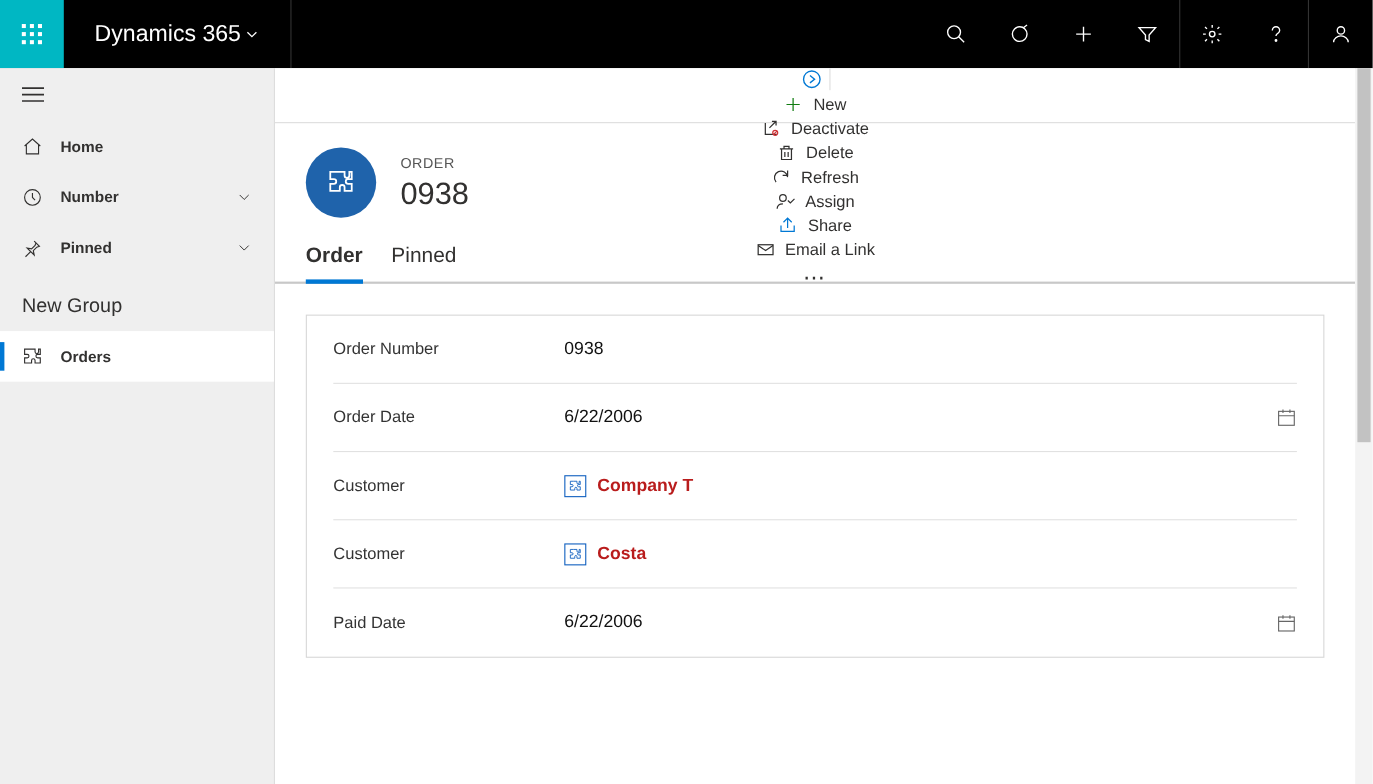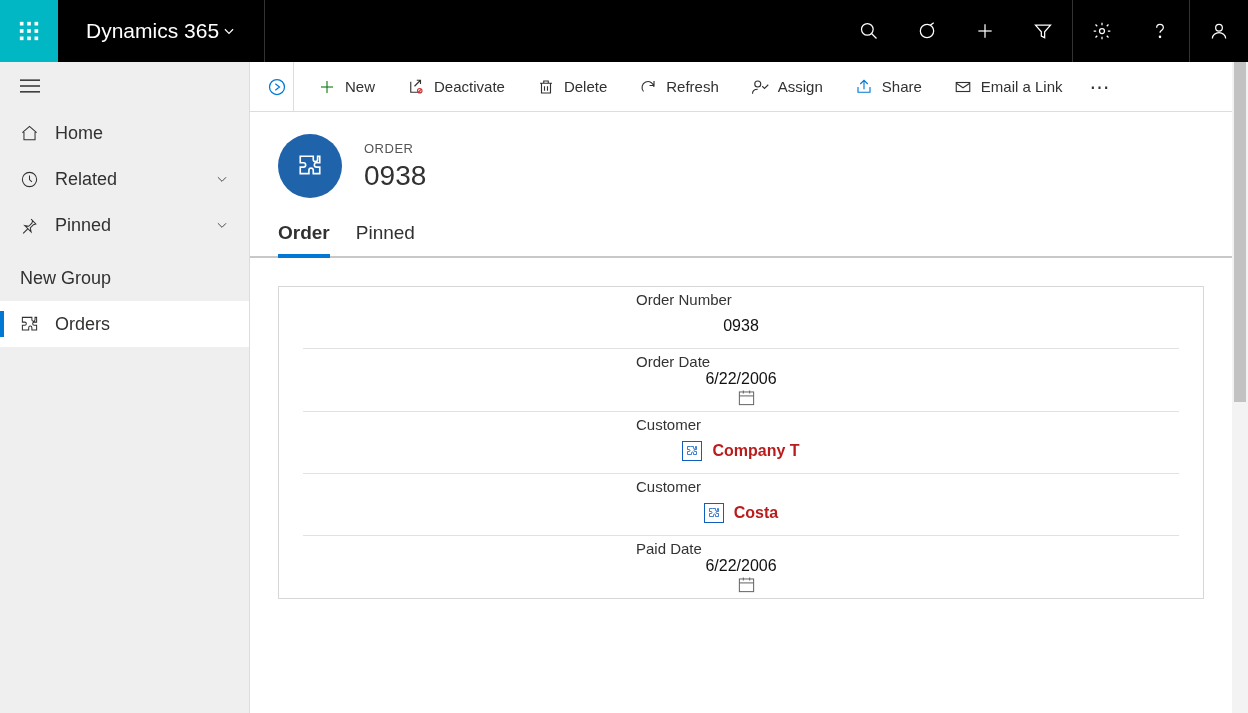--- a/index.html
+++ b/index.html
@@ -14,32 +14,32 @@
 .topbar-spacer { flex: 1; }
 .top-icons { display: flex; align-items: center; height: 62px; }
 .top-icon { width: 58px; height: 62px; display: flex; align-items: center; justify-content: center; cursor: pointer; }
 .top-divider { width: 1px; height: 62px; background: #333; }
 .top-icon svg { width: 20px; height: 20px; stroke: #fff; fill: none; stroke-width: 1.5; }
 
 
 .sidebar { position: absolute; top: 62px; left: 0; width: 250px; bottom: 0; background: #efefef; border-right: 1px solid #ddd; }
 .hamburger { height: 48px; display: flex; align-items: center; padding: 0 20px; cursor: pointer; }
 .hamburger svg { width: 20px; height: 14px; }
-.nav-item { height: 46px; display: flex; align-items: center; padding: 0 20px; gap: 16px; cursor: pointer; font-size: 18px; }
+.nav-item { height: 46px; display: flex; align-items: center; padding: 0 20px; gap: 16px; cursor: pointer; font-size: 14px; font-weight: bold; }
 .nav-item .chev { margin-left: auto; }
 .nav-item svg.nav-icon { width: 19px; height: 19px; stroke: #323130; fill: none; stroke-width: 1.3; }
 .nav-group-label { padding: 20px 20px 12px; font-size: 18px; font-weight: 400; }
 .nav-item.active { background: #fff; position: relative; }
 .nav-item.active::before { content: ""; position: absolute; left: 0; top: 10px; bottom: 10px; width: 4px; background: #0078d4; }
 
 
 .main { position: absolute; top: 62px; left: 250px; right: 16px; bottom: 0; background: #fff; overflow-y: auto; }
 
 
-.cmdbar { display: flex; align-items: center; height: 50px; border-bottom: 1px solid #ddd; padding: 0 10px; gap: 4px; }
+.cmdbar { display: flex; align-items: center; height: 50px; border-bottom: 1px solid #ddd; padding: 0 10px; gap: 4px; flex-direction: column; }
 .cmd { display: flex; align-items: center; gap: 9px; padding: 0 14px; height: 50px; cursor: pointer; font-size: 15px; }
 .cmd svg { width: 18px; height: 18px; stroke: #323130; fill: none; stroke-width: 1.5; }
 .cmd.new svg { stroke: #107c10; }
 .cmd-circle { width: 34px; height: 50px; display: flex; align-items: center; justify-content: center; cursor: pointer; border-right: 1px solid #ddd; margin-right: 6px; }
 .cmd-circle svg { width: 20px; height: 20px; stroke: #0078d4; fill: none; stroke-width: 1.5; }
 .cmd-more { width: 40px; display: flex; align-items: center; justify-content: center; cursor: pointer; font-size: 20px; letter-spacing: 2px; }
 
 
 .record-header { display: flex; align-items: center; gap: 22px; padding: 22px 28px 8px; }
 .record-badge { width: 64px; height: 64px; border-radius: 50%; background: #1f63ab; display: flex; align-items: center; justify-content: center; }
@@ -47,21 +47,21 @@
 .record-title small { font-size: 13px; letter-spacing: 0.5px; color: #555; display: block; }
 .record-title h1 { font-size: 28px; font-weight: 400; margin-top: 4px; }
 
 
 .tabs { display: flex; gap: 26px; padding: 16px 28px 0; border-bottom: 2px solid #c8c8c8; }
 .tab { padding-bottom: 10px; font-size: 19px; cursor: pointer; color: #323130; }
 .tab.active { font-weight: 600; border-bottom: 4px solid #0078d4; margin-bottom: -2px; }
 
 
 .form-card { margin: 28px; border: 1px solid #d7d7d7; padding: 0 24px; }
-.field { display: flex; align-items: center; min-height: 62px; border-bottom: 1px solid #e1e1e1; padding: 4px 0; flex-direction: column; }
+.field { display: flex; align-items: center; min-height: 62px; border-bottom: 1px solid #e1e1e1; padding: 4px 0; }
 .field:last-child { border-bottom: none; }
 .field-label { width: 210px; font-size: 15px; color: #333; }
 .field-value { flex: 1; font-size: 16px; color: #111; display: flex; align-items: center; gap: 10px; }
 .field-value .link { color: #b91c1c; font-weight: 600; cursor: pointer; }
 .field-value .link-icon { width: 20px; height: 20px; border: 1px solid #0f5fbf; display: flex; align-items: center; justify-content: center; }
 .field-value .link-icon svg { width: 12px; height: 12px; stroke: #0f5fbf; fill: none; stroke-width: 1.6; }
 .field-action { width: 30px; display: flex; justify-content: flex-end; cursor: pointer; }
 .field-action svg { width: 19px; height: 19px; stroke: #666; fill: none; stroke-width: 1.3; }
 
 
@@ -153,21 +153,21 @@
     <svg class="nav-icon" viewBox="0 0 24 24">
         <path d="M3 11l9-8 9 8M5 10v10h14V10"></path>
       </svg>
     <span>Home</span>
   </div>
   <div class="nav-item">
     <svg class="nav-icon" viewBox="0 0 24 24">
         <circle cx="12" cy="12" r="9"></circle>
         <path d="M12 7v5l3 3"></path>
       </svg>
-    <span>Related</span>
+    <span>Number</span>
     <svg class="chev" width="14" height="14" viewBox="0 0 24 24">
         <path d="M5 9l7 7 7-7" stroke="#323130" fill="none" stroke-width="1.5"></path>
       </svg>
   </div>
   <div class="nav-item">
     <svg class="nav-icon" viewBox="0 0 24 24">
         <path d="M14 4l6 6-3 1-4 4 1 5-4-4-6 6 6-6-4-4 5 1 4-4 1-3z"></path>
       </svg>
     <span>Pinned</span>
     <svg class="chev" width="14" height="14" viewBox="0 0 24 24">

